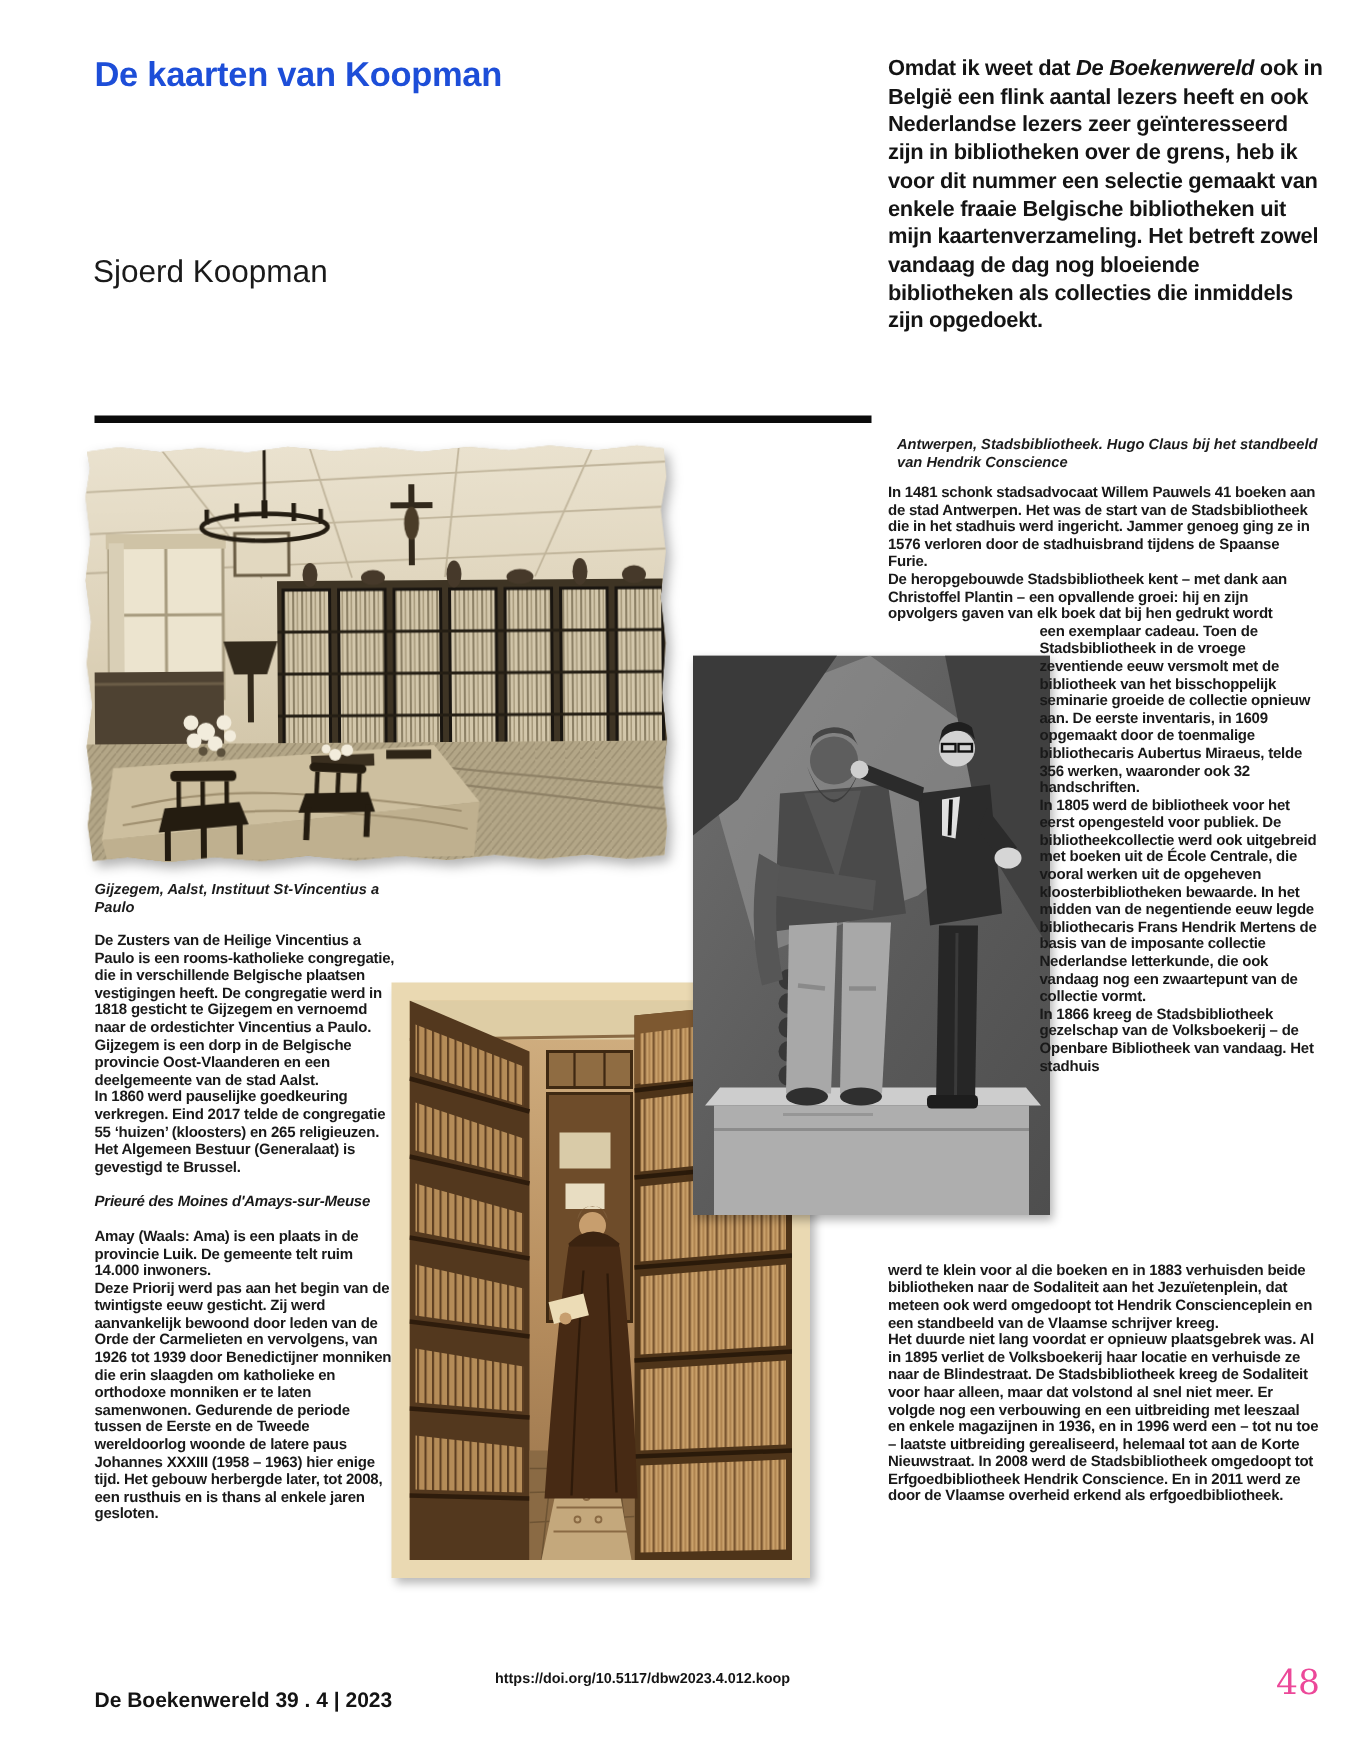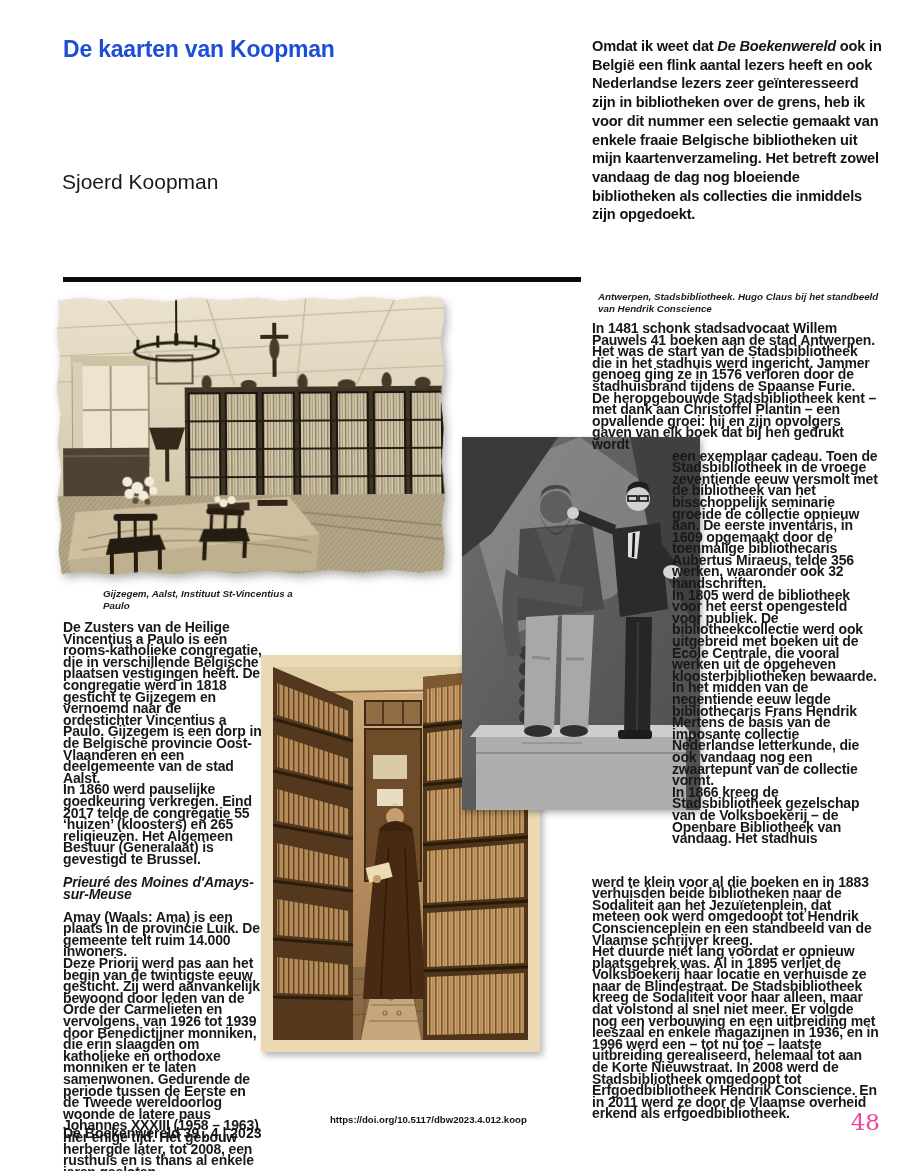--- a/index.html
+++ b/index.html
@@ -15,29 +15,29 @@
   .author{left:62px;top:170px;font-size:21px;font-weight:400;color:#1a1a1a;text-align:right;}
 
   .intro{left:592px;top:37px;width:291px;font-size:14.6px;line-height:18.7px;
          font-weight:700;letter-spacing:-0.2px;}
   .intro .it{font-style:italic;}
 
   .rule{left:63px;top:277px;width:518px;height:5px;background:#0b0b0b;}
 
   .caption{font-style:italic;font-weight:700;font-size:9.8px;line-height:12px;
            color:#1c1c1c;}
-  .cap-left{left:63px;top:588px;width:215px;margin-left:40px;}
+  .cap-left{left:63px;top:588px;width:215px;}
   .cap-right{left:598px;top:291px;width:288px;}
 
-  .bodytext{font-size:14px;line-height:11.6px;font-weight:700;
+  .bodytext{font-size:10px;line-height:11.6px;font-weight:700;
             letter-spacing:-0.15px;white-space:pre-line;color:#191919;}
   .leftcol{left:63px;top:622px;width:201px;}
   .leftcol .subhead{font-style:italic;margin:12px 0 11px 0;white-space:normal;}
   .rightcol{left:592px;top:323px;width:287px;z-index:3;}
-  .rightcol .block-b{margin-left:80px;min-height:426px;}
+  .rightcol .block-b{margin-left:101px;min-height:426px;}
 
   .photo-wrap{filter:drop-shadow(3px 4px 4px rgba(0,0,0,0.30));}
   .photo1{left:57px;top:297px;width:388px;height:277px;transform:rotate(-0.4deg);}
   .photo1 .deckle{width:100%;height:100%;background:#d8cdb4;
     clip-path:polygon(0.5% 1%,6% 0%,13% 1.2%,20% 0.3%,28% 1.5%,35% 0.2%,43% 1.3%,
       51% 0.4%,58% 1.6%,66% 0.5%,73% 1.4%,80% 0.3%,88% 1.5%,95% 0.4%,99.6% 1.2%,
       100% 8%,99% 16%,99.8% 26%,98.9% 37%,99.7% 48%,99% 60%,99.8% 71%,99% 82%,
       99.7% 92%,99.2% 99%,93% 99.9%,86% 98.8%,78% 99.8%,70% 98.7%,62% 99.9%,
       54% 98.8%,46% 99.8%,38% 98.6%,30% 99.8%,22% 98.8%,14% 99.9%,7% 98.7%,
       1% 99.5%,0.2% 91%,1% 82%,0.1% 72%,1.1% 62%,0.2% 52%,1% 42%,0.1% 32%,

